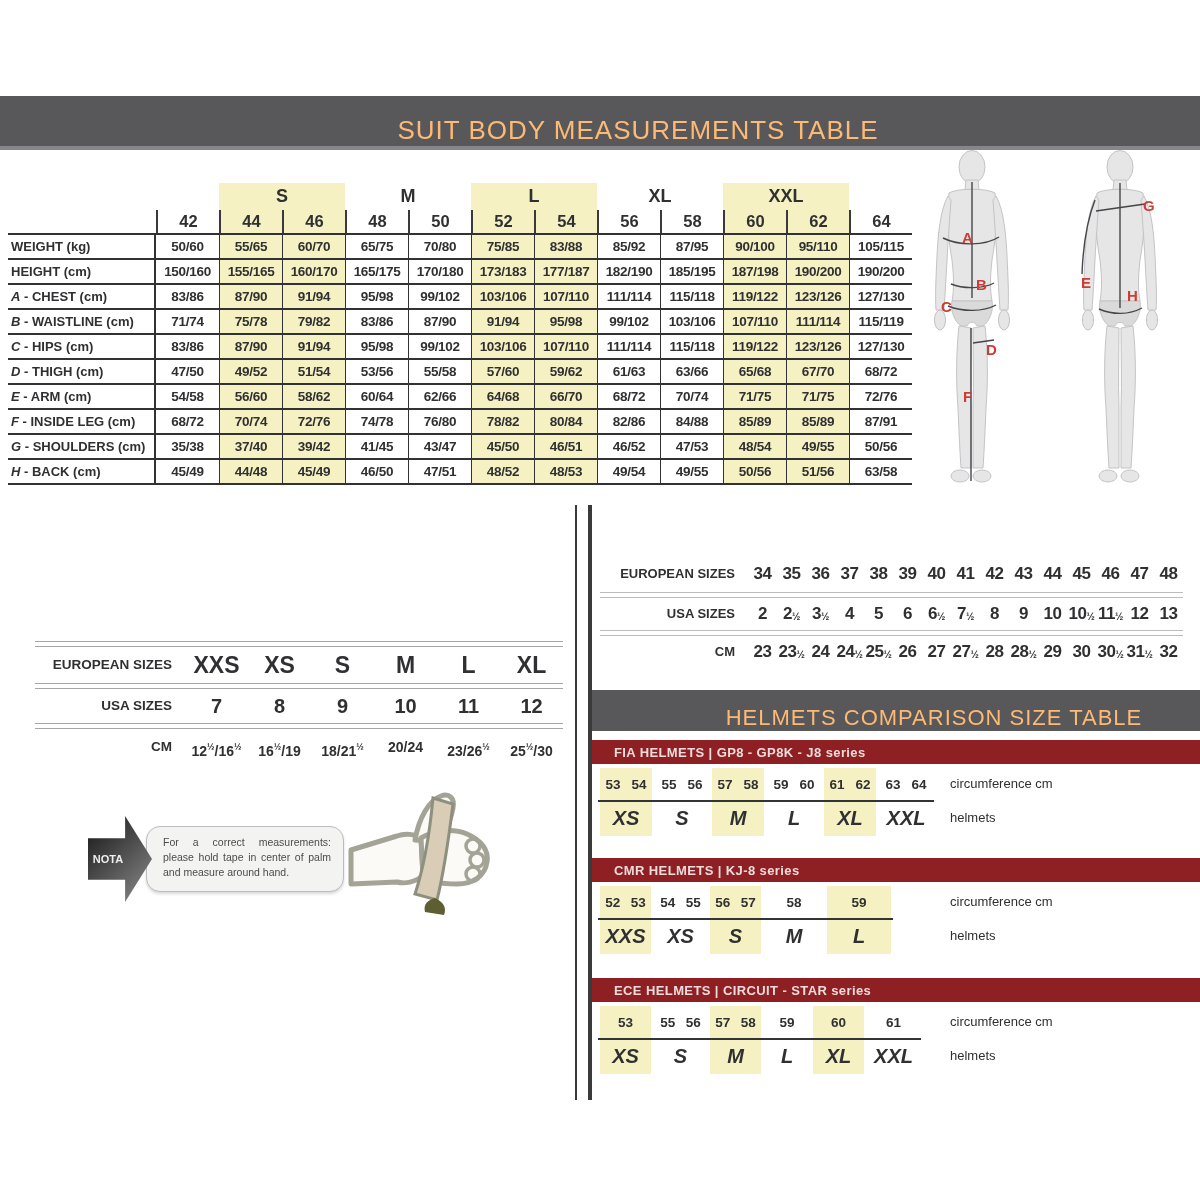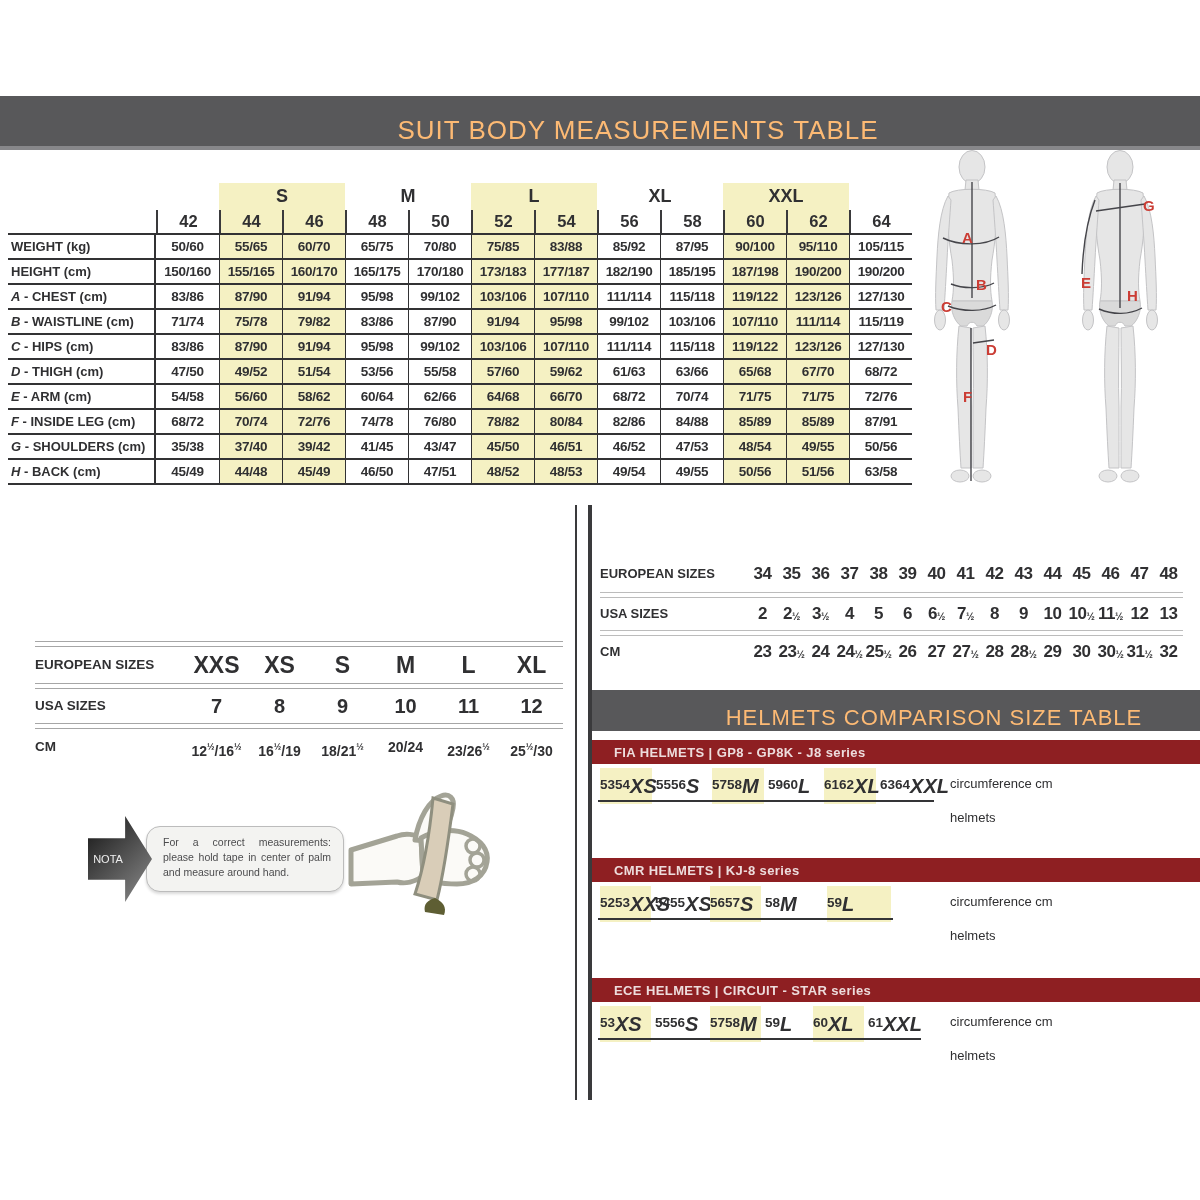--- a/index.html
+++ b/index.html
@@ -28,57 +28,57 @@
   .lastrow{border-bottom:2px solid #323234;}
 
   
   #gloves-table{position:absolute;left:35px;top:641px;width:528px;display:grid;
                 grid-template-columns:150px repeat(6,63px);}
   #shoes-table{position:absolute;left:600px;top:556px;width:583px;display:grid;
                grid-template-columns:148px repeat(15,29px);}
   .rule{grid-column:1/-1;height:4px;border-top:1px solid #a6a6a6;border-bottom:1px solid #a6a6a6;}
   .rule.light{border-color:#bcbcbc;}
   .band{position:absolute;background:#f5f1c3;z-index:-1;}
-  .tl{font-weight:bold;padding-right:13px;white-space:nowrap;}
+  .tl{font-weight:bold;text-align:right;padding-right:13px;white-space:nowrap;}
   .tv{font-weight:bold;text-align:center;white-space:nowrap;}
   .g-r0{height:36px;line-height:36px;font-size:13.5px;}
   .g-v0{height:36px;line-height:36px;font-size:23px;}
   .g-r1{height:34px;line-height:34px;font-size:13.5px;}
   .g-v1{height:34px;line-height:34px;font-size:20px;}
   .g-r2{height:36px;line-height:36px;font-size:13.5px;}
   .g-v2{height:36px;line-height:36px;font-size:14px;}
   .s-r{height:36px;line-height:36px;font-size:13px;}
   .s-v{height:36px;line-height:36px;font-size:17px;letter-spacing:-0.5px;}
   .s-r2{height:32px;line-height:32px;font-size:13px;}
   .s-v2{height:32px;line-height:32px;font-size:17px;letter-spacing:-0.5px;}
   .half{font-size:10px;position:relative;top:1px;}
   .half-sup{font-size:9px;vertical-align:super;}
 
   
   .hm-bar{position:absolute;left:592px;width:608px;height:24px;background:#8e1f22;
           display:flex;align-items:center;color:#eddcdc;font-size:13px;font-weight:bold;
           padding-left:22px;box-sizing:border-box;letter-spacing:0.4px;}
   .hm-table{position:absolute;left:598px;display:flex;}
-  .hm-group{display:flex;flex-direction:row;padding:0 2px;box-sizing:border-box;
+  .hm-group{display:flex;flex-direction:column;padding:0 2px;box-sizing:border-box;
             background-clip:content-box;}
   .hm-group.hl{background-color:#f5f1c3;}
   .hm-nums{height:32px;display:flex;align-items:center;}
   .hm-nums span{flex:1;text-align:center;font-size:13.5px;font-weight:bold;}
   .hm-size{height:36px;display:flex;align-items:center;justify-content:center;
            font-size:20px;font-weight:bold;font-style:italic;}
   .hm-rule{position:absolute;top:32px;left:0;height:2px;background:#343436;}
   .hm-lab{position:absolute;left:950px;font-size:13px;color:#2f2f31;white-space:nowrap;}
 
   
   .vline{position:absolute;background:#3a3a3c;}
   #nota-arrow{position:absolute;left:88px;top:816px;width:64px;height:86px;z-index:2;
               background:linear-gradient(135deg,#141414,#8d8d8d);
               clip-path:polygon(0% 26%,58% 26%,58% 0%,100% 50%,58% 100%,58% 74%,0% 74%);}
   #nota-arrow span{position:absolute;left:2px;top:50%;transform:translateY(-50%);
-                   width:36px;text-align:center;color:#efefef;font-size:11px;font-weight:normal;}
+                   width:36px;text-align:center;color:#efefef;font-size:11px;font-weight:bold;}
   #nota-bubble{position:absolute;left:146px;top:826px;width:198px;height:66px;z-index:1;
                background:#f3f3f1;border:1.5px solid #bcbcbc;border-radius:14px;
                box-shadow:0 2px 3px rgba(0,0,0,.15);box-sizing:border-box;}
   #nota-bubble p{margin:0;padding:8px 12px 8px 16px;font-size:10.5px;line-height:1.45;
                  color:#4c4c4e;text-align:justify;}
   svg text{font-family:"Liberation Sans","DejaVu Sans",sans-serif;}
 </style>
 </head>
 <body>
 

